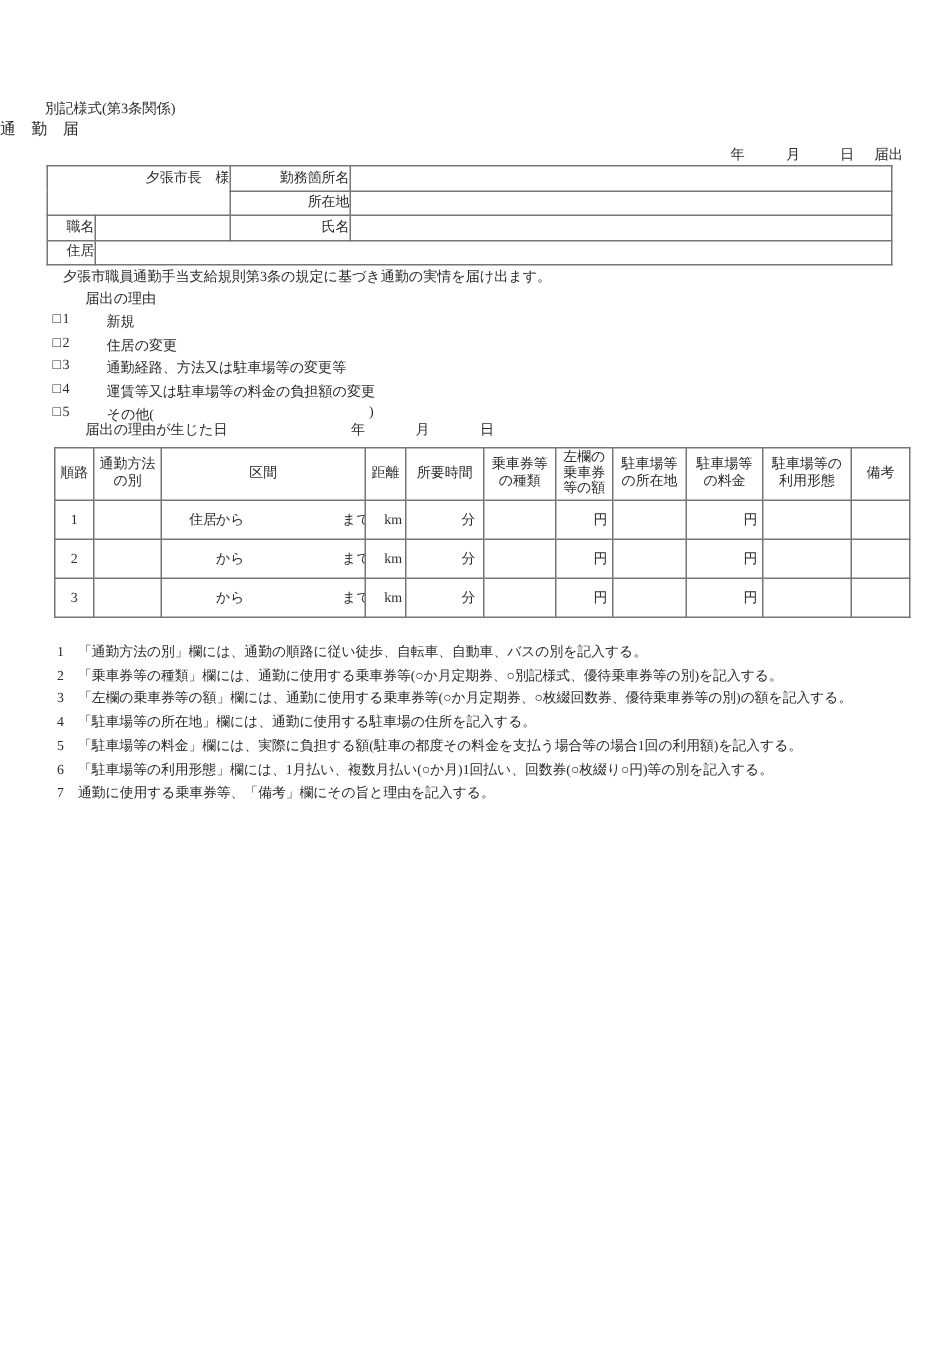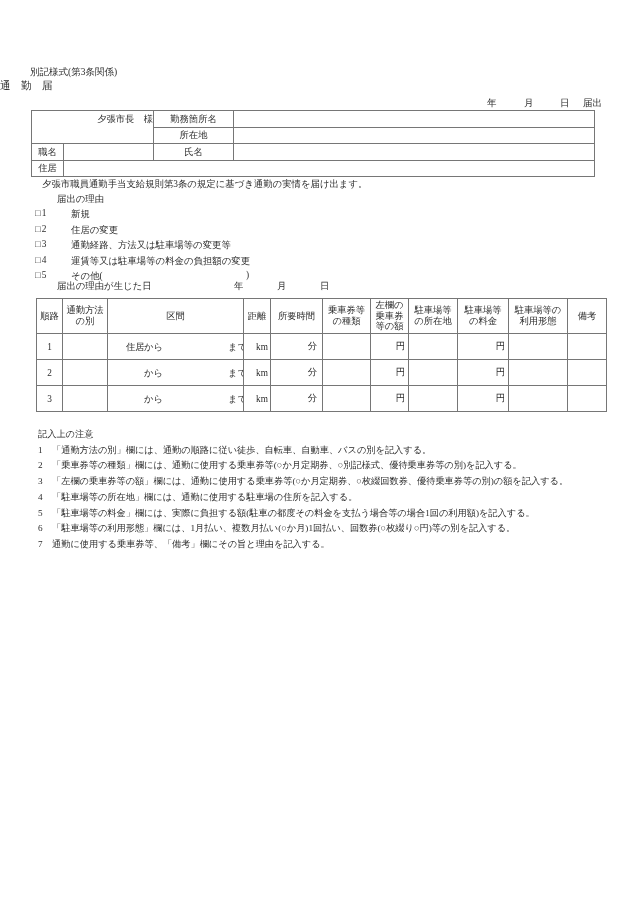--- a/index.html
+++ b/index.html
@@ -12,21 +12,21 @@
   .form-ref { top:66px; left:30px; font-size:9.5px; }
   .form-title { top:79px; left:0; width:630px; font-size:10.5px; }
   .date-line span { position:absolute; top:97px; font-size:9.5px; }
   .dl-year { left:487px; } .dl-month { left:524px; } .dl-day { left:560px; } .dl-submit { left:583px; }
 
   table { border-collapse:collapse; table-layout:fixed; position:absolute; }
   td, th { border:1px solid #767676; padding:0; font-weight:normal; font-size:9.3px; overflow:hidden; }
 
   
   .addr-table { left:31px; top:110px; width:563px; }
-  .addr-table td { height:15.5px; line-height:12px; text-align:center; vertical-align:middle; }
+  .addr-table td { height:15.5px; line-height:12px; text-align:right; vertical-align:middle; }
   .addr-table td.addressee { text-align:right; vertical-align:top; padding:2px 0 0 6px; }
 
   
   .statement { top:178px; left:42px; font-size:9.4px; white-space:nowrap; }
   .reason-heading { top:193px; left:57px; font-size:9.4px; }
   .reason-item { position:absolute; left:35px; font-size:9.4px; white-space:nowrap; }
   .reason-item .box { margin-right:1px; }
   .reason-item .lbl { position:absolute; left:36px; white-space:nowrap; }
   .reason-item .close-paren { position:absolute; left:211px; }
   .occ span { position:absolute; top:280px; font-size:9.4px; white-space:nowrap; }
@@ -211,21 +211,20 @@
       <td class="r3">円</td>
       <td></td>
       <td class="r3">円</td>
       <td></td>
       <td></td>
     </tr>
   </tbody>
     </table>
 
   <div class="abs notes">
-    <div class="heading">記入上の注意</div>
     <div class="note-line">
       <span class="note-num">1</span>
       <span class="note-text">「通勤方法の別」欄には、通勤の順路に従い徒歩、自転車、自動車、バスの別を記入する。</span>
     </div>
     <div class="note-line">
       <span class="note-num">2</span>
       <span class="note-text">「乗車券等の種類」欄には、通勤に使用する乗車券等(○か月定期券、○別記様式、優待乗車券等の別)を記入する。</span>
     </div>
     <div class="note-line">
       <span class="note-num">3</span>

